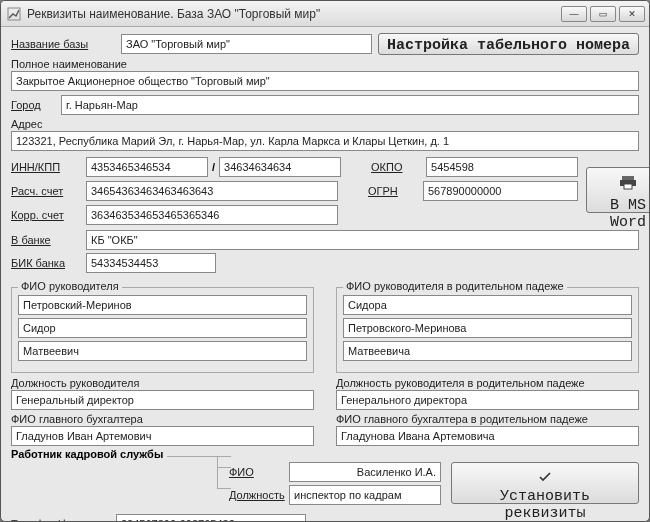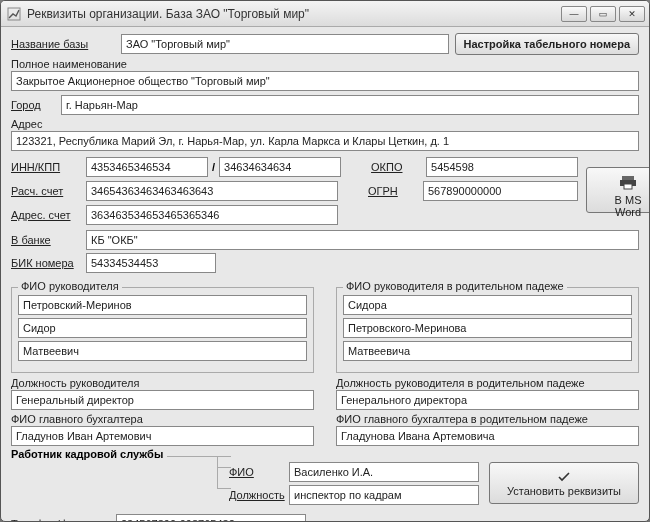--- a/index.html
+++ b/index.html
@@ -53,22 +53,22 @@
     background:#fff;
     font-family:inherit;
     font-size:11px;
     padding:0 4px;
     color:#222;
   }
   .btn {
     border:1px solid #777;
     border-radius:3px;
     background:linear-gradient(#f8f8f8,#dcdcdc);
-    font-family:Liberation Sans, sans-serif;
-    font-size:11px;
+    font-family:Liberation Mono, monospace;
+    font-size:15px;
     padding:3px 8px;
     cursor:pointer;
     color:#222;
   }
   .btn.big { padding:8px 14px; display:flex; flex-direction:column; align-items:center; gap:2px; min-width:84px; }
   .fs {
     position:relative;
     border:1px solid #aaa;
     margin-top:8px;
     padding:7px 6px 8px;
@@ -94,21 +94,21 @@
 <body>
 
 <div class="window">
   <div class="titlebar">
     <span class="ico">
       <svg width="14" height="14" viewBox="0 0 14 14">
           <path d="M2 11 L6 7 L9 9 L12 3" fill="none" stroke="#555" stroke-width="1.4"></path>
           <rect x="1" y="1" width="12" height="12" fill="none" stroke="#888"></rect>
         </svg>
     </span>
-    <span class="title">Реквизиты организации. База ЗАО "Торговый мир"</span>
+    <span class="title">Реквизиты наименование. База ЗАО "Торговый мир"</span>
     <div class="winbtns">
       <div class="winbtn">—</div>
       <div class="winbtn">▭</div>
       <div class="winbtn">✕</div>
     </div>
   </div>
 
   <div class="client">
 
     <div class="row">
@@ -146,21 +146,21 @@
         </div>
 
         <div class="row" style="margin-top:4px">
           <label style="width:75px">Расч. счет</label>
           <input type="text" style="width: 252px;" value="34654363463463463643">
           <label style="width:55px;margin-left:30px">ОГРН</label>
           <input type="text" style="flex: 1 1 0%;" value="567890000000">
         </div>
 
         <div class="row" style="margin-top:4px">
-          <label style="width:75px">Адрес. счет</label>
+          <label style="width:75px">Корр. счет</label>
           <input type="text" style="width: 252px;" value="363463534653465365346">
         </div>
 
       </div>
 
       <button class="btn big" style="height:46px;align-self:flex-start;margin-top:10px">
         <span>
           <svg width="18" height="14" viewBox="0 0 18 14">
               <rect x="3" y="0" width="12" height="4" fill="#666"></rect>
               <rect x="1" y="4" width="16" height="6" fill="#444"></rect>
@@ -170,21 +170,21 @@
         <span>В MS Word</span>
       </button>
     </div>
 
     <div class="row" style="margin-top:2px">
       <label style="width:75px">В банке</label>
       <input type="text" style="flex: 1 1 0%;" value="КБ &quot;ОКБ&quot;">
     </div>
 
     <div class="row" style="margin-top:3px">
-      <label style="width:75px">БИК номера</label>
+      <label style="width:75px">БИК банка</label>
       <input type="text" style="width: 130px;" value="54334534453">
     </div>
 
     <div class="twocol">
       <div class="fs">
         <span class="fslabel">ФИО руководителя</span>
         <div class="fldrow">
             <input type="text" value="Петровский-Меринов" style="">
           </div>
         <div class="fldrow">
@@ -233,21 +233,21 @@
     <div style="position:relative;margin-top:10px;padding-top:6px">
       <div class="hrsection" style="position:absolute;top:0;left:0;width:220px;"></div>
       <span style="position:absolute;top:-8px;left:0;background:#e8e8e8;padding-right:4px;font-weight:bold">Работник кадровой службы</span>
       <div class="hook" style="left:206px;top:0;height:12px"></div>
       <div class="hook" style="left:206px;top:0;height:33px"></div>
 
       <div style="display:flex;gap:10px;">
         <div style="flex:1;padding-left:218px">
           <div class="row">
             <label style="width:60px">ФИО</label>
-            <input type="text" style="flex: 1 1 0%;" value="Василенко И.А.">
+            <input type="text" style="flex: 1 1 0%; text-align: right;" value="Василенко И.А.">
           </div>
           <div class="row" style="margin-top:3px">
             <label style="width:60px">Должность</label>
             <input type="text" style="flex: 1 1 0%;" value="инспектор по кадрам">
           </div>
         </div>
         <button class="btn big" style="height:42px;min-width:150px;gap:0">
           <span>
             <svg width="14" height="12" viewBox="0 0 14 12">
                 <path d="M2 6 L5 9 L12 2" fill="none" stroke="#333" stroke-width="1.6"></path>

